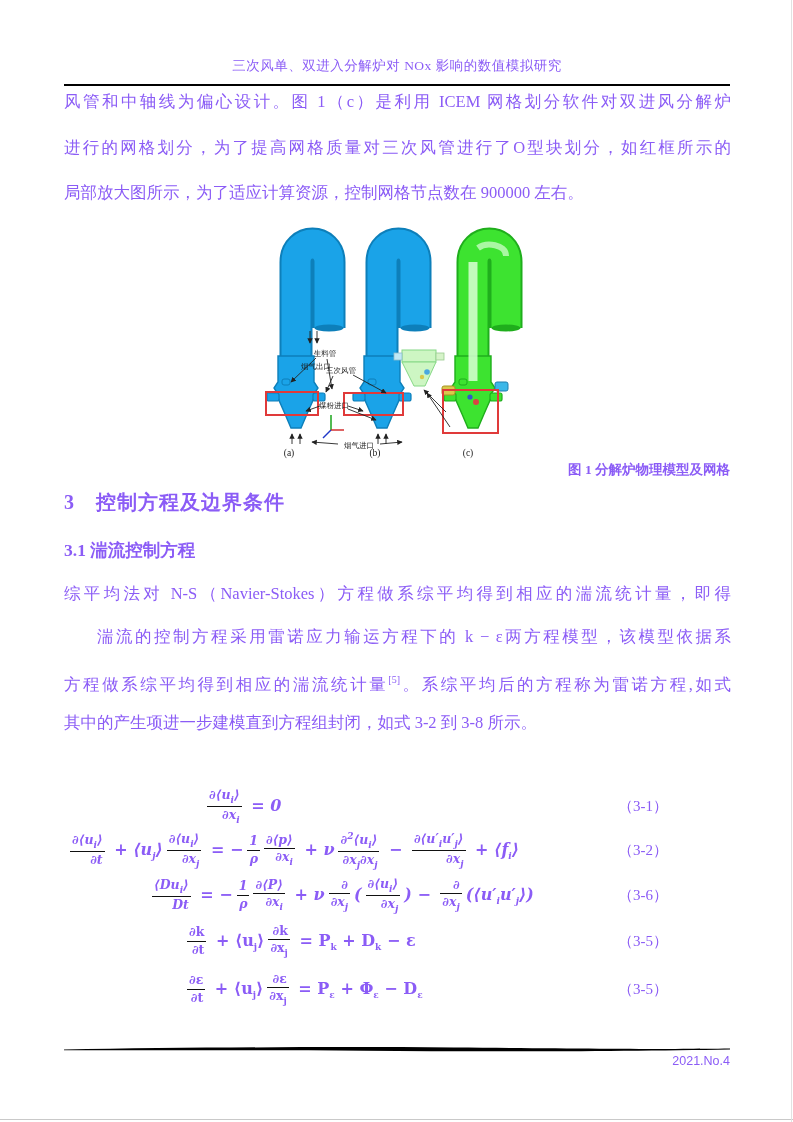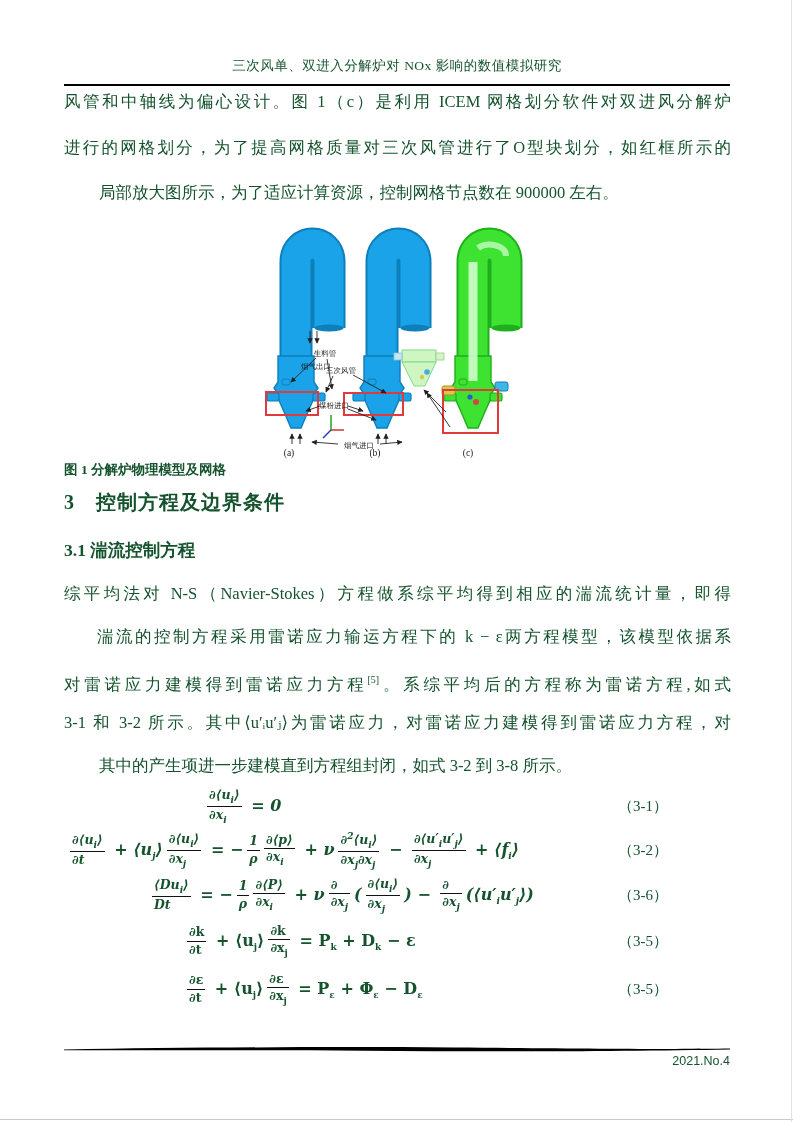--- a/index.html
+++ b/index.html
@@ -1,44 +1,44 @@
 <!DOCTYPE html>
 <html><head>
 <meta charset="utf-8">
 <style>
   html,body{margin:0;padding:0;background:#fff;}
   .page{position:relative;width:793px;height:1122px;background:#fff;overflow:hidden;
-        font-family:"Liberation Serif","DejaVu Serif",serif;color:#14532d;}
+        font-family:"Liberation Serif","DejaVu Serif",serif;color:#8b5cf6;}
   .scan-edge-bottom{position:absolute;left:0;right:0;bottom:2px;height:1px;background:#c9c9c9;}
   .scan-edge-right{position:absolute;top:0;bottom:0;right:1px;width:1px;background:#e2e2e2;}
 
   .header-title{position:absolute;top:57px;left:64px;width:666px;text-align:center;
     font-size:13.5px;letter-spacing:.5px;font-weight:500;}
   .header-rule{position:absolute;top:84px;left:64px;width:666px;height:2px;background:#000;}
 
   .para{position:absolute;left:64px;width:667px;font-size:16.5px;}
   .para-line{height:45.5px;line-height:45.5px;text-align:justify;text-align-last:justify;white-space:nowrap;}
-  .para-line.last{text-align-last:left;margin-left:35px;}
+  .para-line.last{text-align-last:left;}
   .p2 .para-line{height:43px;line-height:43px;}
   .indent{padding-left:33px;}
   .para sup{font-size:10px;}
 
   .figure-wrap{position:absolute;left:226px;top:216px;width:346px;height:246px;}
-  .fig-caption{position:absolute;top:461px;left:64px;width:666px;text-align:left;
+  .fig-caption{position:absolute;top:461px;left:64px;width:666px;text-align:right;
     font-weight:bold;font-size:13.5px;}
 
   .h2{position:absolute;top:489px;left:64px;font-size:20px;font-weight:bold;letter-spacing:1px;}
   .h3{position:absolute;top:538px;left:64px;font-size:17.5px;font-weight:bold;}
 
   .equations{position:absolute;left:64px;top:784px;width:666px;height:260px;}
   .eq-row{position:absolute;left:0;right:0;height:44px;display:flex;align-items:center;}
   .eq-body{font-family:"DejaVu Serif",serif;font-size:16px;font-weight:bold;font-style:italic;white-space:nowrap;}
   .eq-upright .eq-body{font-style:normal;}
   .eq-body .tok{margin:0 2px;}
-  .frac{display:inline-block;vertical-align:middle;text-align:left;font-size:12.5px;line-height:1.15;margin:0 2px;}
+  .frac{display:inline-block;vertical-align:middle;text-align:right;font-size:12.5px;line-height:1.15;margin:0 2px;}
   .frac .num{display:block;border-bottom:1.3px solid #111;padding:0 2px 1px;}
   .frac .den{display:block;padding:1px 2px 0;}
   .eq-body sub,.eq-body sup{font-size:9px;}
   .eq-num{position:absolute;right:62px;font-size:15px;font-weight:normal;font-style:normal;
     font-family:Liberation Serif, serif;}
 
   .footer-rule{position:absolute;left:64px;top:1046px;width:666px;height:7px;}
   .footer-page{position:absolute;top:1054px;left:0;width:793px;text-align:center;
     font-family:"Liberation Sans",sans-serif;font-size:12.5px;}
   .footer-issue{position:absolute;top:1054px;right:63px;
@@ -153,22 +153,21 @@
   </div>
 
   <div class="fig-caption">图 1 分解炉物理模型及网格</div>
 
   <div class="h2">3　控制方程及边界条件</div>
   <div class="h3">3.1 湍流控制方程</div>
 
   <div class="para p2" style="top:572px;">
     <div class="para-line">综平均法对 N-S（Navier-Stokes）方程做系综平均得到相应的湍流统计量，即得</div>
     <div class="para-line indent">湍流的控制方程采用雷诺应力输运方程下的 k − ε两方程模型，该模型依据系</div>
-    <div class="para-line"><span>对雷诺应力建模得到雷诺应力方程</span><sup>[5]</sup><span>。系综平均后的方程称为雷诺方程,如式</span></div>
-    <div class="para-line">3-1 和 3-2 所示。其中⟨u′ᵢu′ⱼ⟩为雷诺应力，对雷诺应力建模得到雷诺应力方程，对</div>
+    <div class="para-line"><span>方程做系综平均得到相应的湍流统计量</span><sup>[5]</sup><span>。系综平均后的方程称为雷诺方程,如式</span></div>
     <div class="para-line last">其中的产生项进一步建模直到方程组封闭，如式 3-2 到 3-8 所示。</div>
   </div>
 
   <div class="equations">
     <div class="eq-row" style="top:0;">
       <span class="eq-body" style="margin-left:141px;"><span class="frac"><span class="num">∂⟨u<sub>i</sub>⟩</span><span class="den">∂x<sub>i</sub></span></span><span class="tok"> = 0</span></span>
       <span class="eq-num">（3-1）</span>
     </div>
     <div class="eq-row" style="top:44px;">
       <span class="eq-body" style="margin-left:4px;"><span class="frac"><span class="num">∂⟨u<sub>i</sub>⟩</span><span class="den">∂t</span></span><span class="tok"> + ⟨u<sub>j</sub>⟩</span><span class="frac"><span class="num">∂⟨u<sub>i</sub>⟩</span><span class="den">∂x<sub>j</sub></span></span><span class="tok"> = −</span><span class="frac"><span class="num">1</span><span class="den">ρ</span></span><span class="frac"><span class="num">∂⟨p⟩</span><span class="den">∂x<sub>i</sub></span></span><span class="tok"> + ν</span><span class="frac"><span class="num">∂<sup>2</sup>⟨u<sub>i</sub>⟩</span><span class="den">∂x<sub>j</sub>∂x<sub>j</sub></span></span><span class="tok"> − </span><span class="frac"><span class="num">∂⟨u′<sub>i</sub>u′<sub>j</sub>⟩</span><span class="den">∂x<sub>j</sub></span></span><span class="tok"> + ⟨f<sub>i</sub>⟩</span></span>

